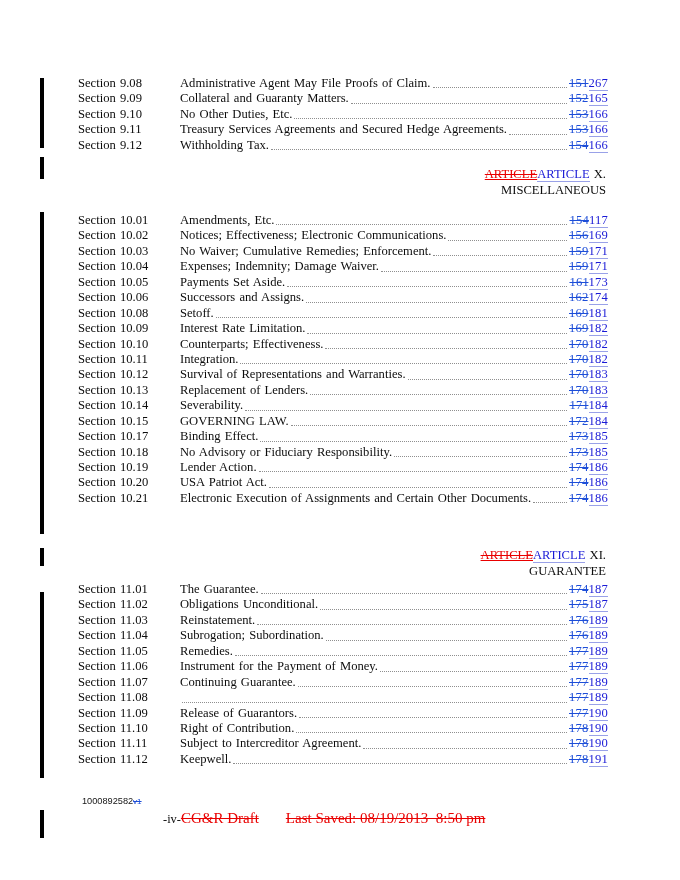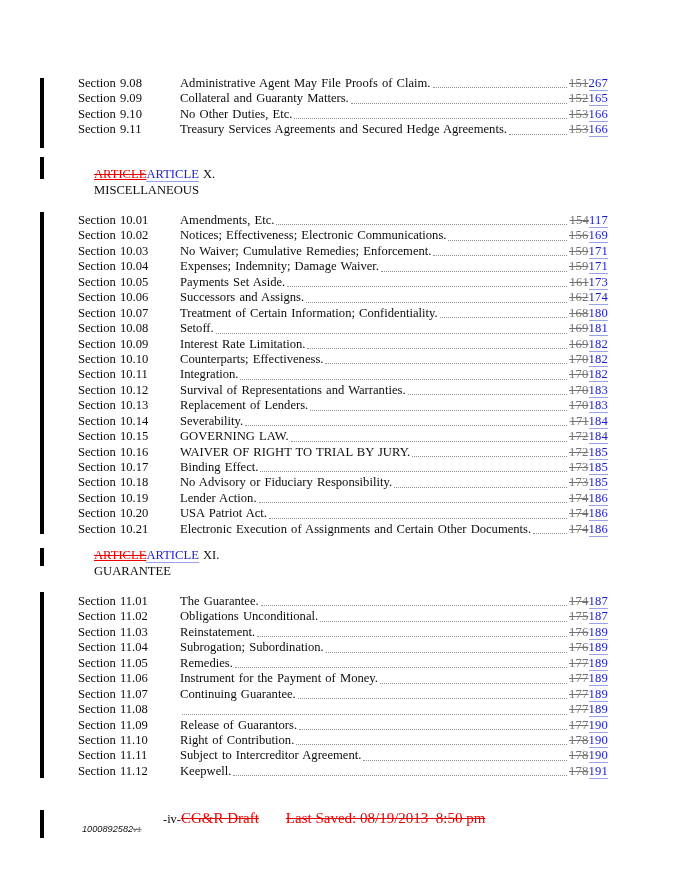--- a/index.html
+++ b/index.html
@@ -9,32 +9,32 @@
   }
   .bar{position:absolute;left:40px;width:3.5px;background:#000000;}
   .block{position:absolute;left:78px;width:530px;}
   .row{display:flex;align-items:baseline;height:15.45px;line-height:15.3px;
        font-size:12.6px;white-space:nowrap;word-spacing:1px;}
   .sec{flex:none;width:102px;}
   .title{flex:none;}
   .leader{flex:1 1 auto;min-width:3px;border-bottom:1.3px dotted #8f8f8f;
           align-self:flex-end;margin:0 2px 3px 2px;}
   .nums{flex:none;letter-spacing:0.2px;}
-  .del{color:#737373;text-decoration:line-through;text-decoration-thickness:1.2px;}
+  .del{color:#1d4ed8;text-decoration:line-through;text-decoration-thickness:1.2px;}
   .ins{color:#1a1ad6;border-bottom:1.7px solid #99a1e8;}
-  .heading{position:absolute;left:94px;width:530px;text-align:left;
+  .heading{position:absolute;left:76px;width:530px;text-align:right;
            font-size:12.6px;line-height:15.6px;word-spacing:1px;}
   .del-head{color:#e90000;text-decoration:underline line-through;text-decoration-thickness:1.2px;}
   .ins-head{color:#1a1ad6;border-bottom:1.7px solid #99a1e8;}
   .footer-center{position:absolute;left:163px;top:810px;font-size:12.4px;white-space:nowrap;}
   .footer-red{font-family:Liberation Serif, serif;font-size:15px;color:#e90000;
               text-decoration:line-through;text-decoration-thickness:1px;}
   .footer-gap{display:inline-block;width:27px;}
-  .footer-left{position:absolute;left:82px;top:824px;font-family:"Liberation Sans", sans-serif;
-               font-size:9.2px;color:#141414;white-space:nowrap;font-style:italic;}
+  .footer-left{position:absolute;left:82px;top:796px;font-family:"Liberation Sans", sans-serif;
+               font-size:9.2px;color:#141414;white-space:nowrap;}
   .footer-left .del{font-size:8px;}
 </style>
 </head>
 <body>
 
 <div class="page">
 
   <div>
       <div class="block" style="top: 76px;">
         <div class="row">
@@ -54,20 +54,26 @@
           <span class="title">No Other Duties, Etc.</span>
           <span class="leader"></span>
           <span class="nums"><span class="del">153</span><span class="ins">166</span></span>
         </div>
         <div class="row">
           <span class="sec">Section 9.11</span>
           <span class="title">Treasury Services Agreements and Secured Hedge Agreements.</span>
           <span class="leader"></span>
           <span class="nums"><span class="del">153</span><span class="ins">166</span></span>
         </div>
+        <div class="row">
+          <span class="sec">Section 9.12</span>
+          <span class="title">Withholding Tax.</span>
+          <span class="leader"></span>
+          <span class="nums"><span class="del">154</span><span class="ins">166</span></span>
+        </div>
       </div>
       <div class="heading" style="top: 167px;">
         <div><span class="del-head">ARTICLE</span><span class="ins-head">ARTICLE</span><span>&nbsp;X.</span></div>
         <div>MISCELLANEOUS</div>
       </div>
       <div class="block" style="top: 213px;">
         <div class="row">
           <span class="sec">Section 10.01</span>
           <span class="title">Amendments, Etc.</span>
           <span class="leader"></span>
@@ -97,26 +103,20 @@
           <span class="leader"></span>
           <span class="nums"><span class="del">161</span><span class="ins">173</span></span>
         </div>
         <div class="row">
           <span class="sec">Section 10.06</span>
           <span class="title">Successors and Assigns.</span>
           <span class="leader"></span>
           <span class="nums"><span class="del">162</span><span class="ins">174</span></span>
         </div>
         <div class="row">
-          <span class="sec">Section 10.07</span>
-          <span class="title">Treatment of Certain Information; Confidentiality.</span>
-          <span class="leader"></span>
-          <span class="nums"><span class="del">168</span><span class="ins">180</span></span>
-        </div>
-        <div class="row">
           <span class="sec">Section 10.08</span>
           <span class="title">Setoff.</span>
           <span class="leader"></span>
           <span class="nums"><span class="del">169</span><span class="ins">181</span></span>
         </div>
         <div class="row">
           <span class="sec">Section 10.09</span>
           <span class="title">Interest Rate Limitation.</span>
           <span class="leader"></span>
           <span class="nums"><span class="del">169</span><span class="ins">182</span></span>
@@ -149,26 +149,20 @@
           <span class="sec">Section 10.14</span>
           <span class="title">Severability.</span>
           <span class="leader"></span>
           <span class="nums"><span class="del">171</span><span class="ins">184</span></span>
         </div>
         <div class="row">
           <span class="sec">Section 10.15</span>
           <span class="title">GOVERNING LAW.</span>
           <span class="leader"></span>
           <span class="nums"><span class="del">172</span><span class="ins">184</span></span>
-        </div>
-        <div class="row">
-          <span class="sec">Section 10.16</span>
-          <span class="title">WAIVER OF RIGHT TO TRIAL BY JURY.</span>
-          <span class="leader"></span>
-          <span class="nums"><span class="del">172</span><span class="ins">185</span></span>
         </div>
         <div class="row">
           <span class="sec">Section 10.17</span>
           <span class="title">Binding Effect.</span>
           <span class="leader"></span>
           <span class="nums"><span class="del">173</span><span class="ins">185</span></span>
         </div>
         <div class="row">
           <span class="sec">Section 10.18</span>
           <span class="title">No Advisory or Fiduciary Responsibility.</span>
@@ -191,21 +185,21 @@
           <span class="sec">Section 10.21</span>
           <span class="title">Electronic Execution of Assignments and Certain Other Documents.</span>
           <span class="leader"></span>
           <span class="nums"><span class="del">174</span><span class="ins">186</span></span>
         </div>
       </div>
       <div class="heading" style="top: 548px;">
         <div><span class="del-head">ARTICLE</span><span class="ins-head">ARTICLE</span><span>&nbsp;XI.</span></div>
         <div>GUARANTEE</div>
       </div>
-      <div class="block" style="top: 594px;">
+      <div class="block" style="top: 582px;">
         <div class="row">
           <span class="sec">Section 11.01</span>
           <span class="title">The Guarantee.</span>
           <span class="leader"></span>
           <span class="nums"><span class="del">174</span><span class="ins">187</span></span>
         </div>
         <div class="row">
           <span class="sec">Section 11.02</span>
           <span class="title">Obligations Unconditional.</span>
           <span class="leader"></span>

